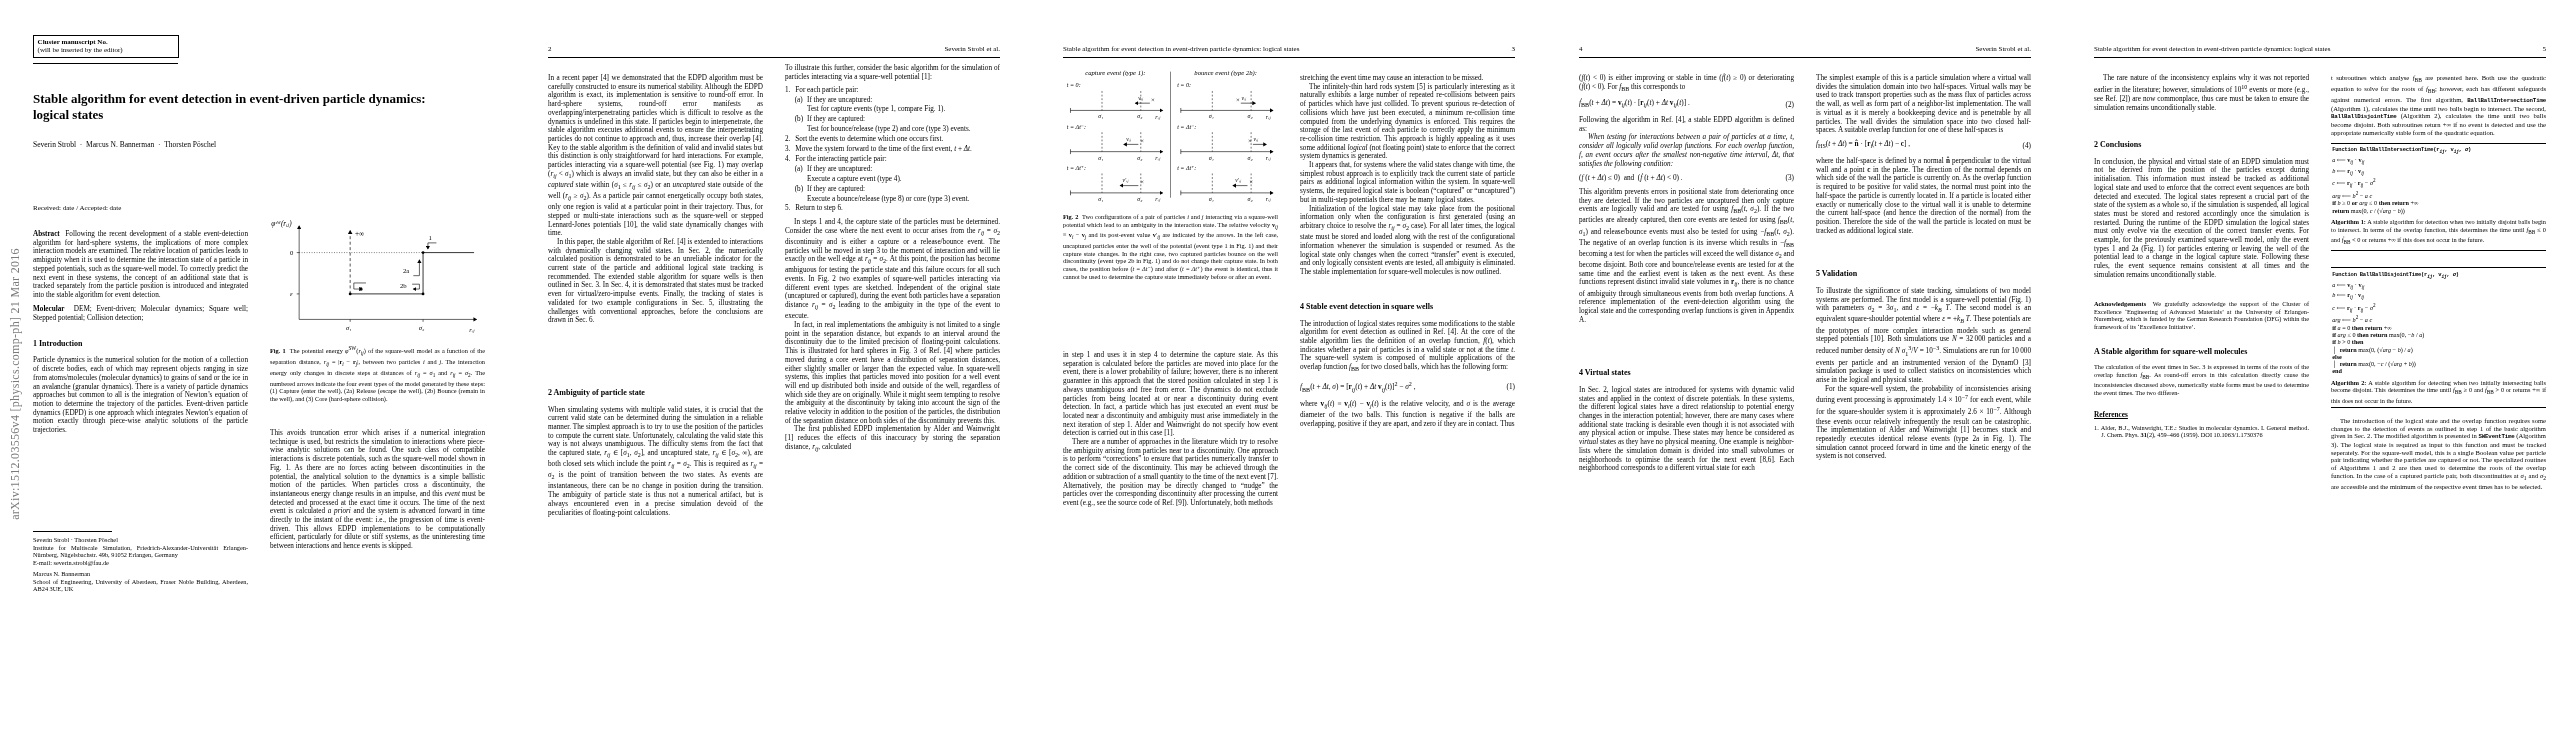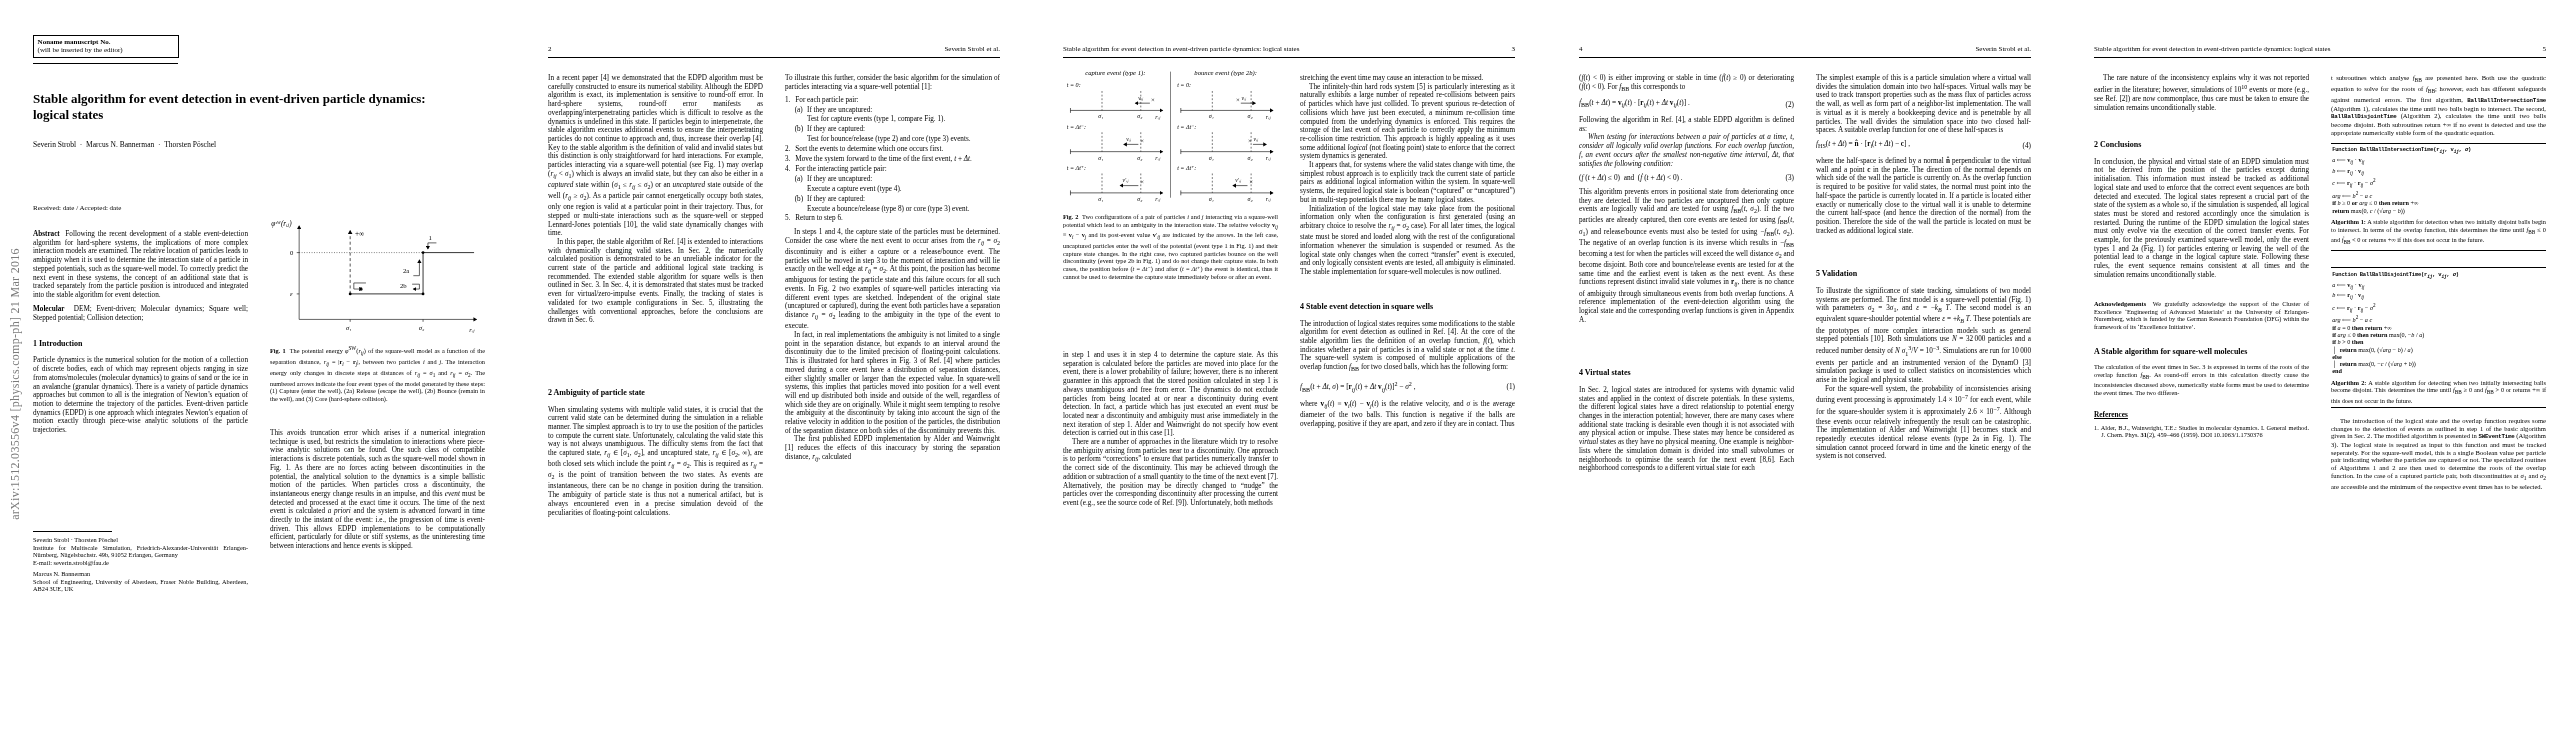--- a/index.html
+++ b/index.html
@@ -52,21 +52,21 @@
   .svgi{font-style:italic;}
 </style>
 </head>
 <body>
 
 <div id="canvas">
 
   <div class="page" style="left:0;">
     <div class="watermark">arXiv:1512.03556v4  [physics.comp-ph]  21 Mar 2016</div>
     <div class="msbox">
-      <div class="b">Noname manuscript No.</div>
+      <div class="b">Cluster manuscript No.</div>
       <div>(will be inserted by the editor)</div>
     </div>
     <div class="msrule"></div>
     <div class="title">Stable algorithm for event detection in event-driven particle dynamics: logical states</div>
     <div class="authors">Severin Strobl · Marcus N. Bannerman · Thorsten Pöschel</div>
     <div class="received">Received: date / Accepted: date</div>
 
     <div class="col" style="left:33px;top:230px;">
       <p class="par noind"><b>Abstract</b>&nbsp;&nbsp;Following the recent development of a stable event-detection algorithm for hard-sphere systems, the implications of more complex interaction models are examined. The relative location of particles leads to ambiguity when it is used to determine the interaction state of a particle in stepped potentials, such as the square-well model. To correctly predict the next event in these systems, the concept of an additional state that is tracked separately from the particle position is introduced and integrated into the stable algorithm for event detection.</p>
       <p class="par noind" style="margin-top:5.5px;"><b>Molecular</b>&nbsp;&nbsp;DEM; Event-driven; Molecular dynamics; Square well; Stepped potential; Collision detection;</p>
@@ -134,21 +134,21 @@
     </div>
     <div class="runrule"></div>
     <div class="col" style="left:33px;top:74px;">
       <p class="par noind">In a recent paper [4] we demonstrated that the EDPD algorithm must be carefully constructed to ensure its numerical stability. Although the EDPD algorithm is exact, its implementation is sensitive to round-off error. In hard-sphere systems, round-off error manifests as overlapping/interpenetrating particles which is difficult to resolve as the dynamics is undefined in this state. If particles begin to interpenetrate, the stable algorithm executes additional events to ensure the interpenetrating particles do not continue to approach and, thus, increase their overlap [4]. Key to the stable algorithm is the definition of valid and invalid states but this distinction is only straightforward for hard interactions. For example, particles interacting via a square-well potential (see Fig. 1) may overlap (<i>r<sub>ij</sub></i> &lt; <i>σ</i><sub>1</sub>) which is always an invalid state, but they can also be either in a <i>captured</i> state within (<i>σ</i><sub>1</sub> ≤ <i>r<sub>ij</sub></i> ≤ <i>σ</i><sub>2</sub>) or an <i>uncaptured</i> state outside of the well (<i>r<sub>ij</sub></i> ≥ <i>σ</i><sub>2</sub>). As a particle pair cannot energetically occupy both states, only one region is valid at a particular point in their trajectory. Thus, for stepped or multi-state interactions such as the square-well or stepped Lennard-Jones potentials [10], the valid state dynamically changes with time.</p>
       <p class="par">In this paper, the stable algorithm of Ref. [4] is extended to interactions with dynamically changing valid states. In Sec. 2, the numerically calculated position is demonstrated to be an unreliable indicator for the current state of the particle and additional logical state tracking is recommended. The extended stable algorithm for square wells is then outlined in Sec. 3. In Sec. 4, it is demonstrated that states must be tracked even for virtual/zero-impulse events. Finally, the tracking of states is validated for two example configurations in Sec. 5, illustrating the challenges with conventional approaches, before the conclusions are drawn in Sec. 6.</p>
       <div class="spacer" style="height:63px;"></div>
       <p class="sechead">2 Ambiguity of particle state</p>
       <div class="spacer" style="height:8.5px;"></div>
       <p class="par noind">When simulating systems with multiple valid states, it is crucial that the current valid state can be determined during the simulation in a reliable manner. The simplest approach is to try to use the position of the particles to compute the current state. Unfortunately, calculating the valid state this way is not always unambiguous. The difficulty stems from the fact that the captured state, <i>r<sub>ij</sub></i> ∈ [<i>σ</i><sub>1</sub>, <i>σ</i><sub>2</sub>], and uncaptured state, <i>r<sub>ij</sub></i> ∈ [<i>σ</i><sub>2</sub>, ∞), are both closed sets which include the point <i>r<sub>ij</sub></i> = <i>σ</i><sub>2</sub>. This is required as <i>r<sub>ij</sub></i> = <i>σ</i><sub>2</sub> is the point of transition between the two states. As events are instantaneous, there can be no change in position during the transition. The ambiguity of particle state is thus not a numerical artifact, but is always encountered even in a precise simulation devoid of the peculiarities of floating-point calculations.</p>
     </div>
-    <div class="col" style="left:270px;top:74px;">
+    <div class="col" style="left:270px;top:64px;">
       <p class="par noind">To illustrate this further, consider the basic algorithm for the simulation of particles interacting via a square-well potential [1]:</p>
       <div style="margin-top:4.3px;">
         <div class="lrow ind0"><span class="lmark">1.</span><span>For each particle pair:</span></div>
         <div class="lrow ind1"><span class="lmark">(a)</span><span>If they are uncaptured:</span></div>
         <div class="lrow ind2"><span>Test for capture events (type 1, compare Fig. 1).</span></div>
         <div class="lrow ind1"><span class="lmark">(b)</span><span>If they are captured:</span></div>
         <div class="lrow ind2"><span>Test for bounce/release (type 2) and core (type 3) events.</span></div>
         <div class="lrow ind0"><span class="lmark">2.</span><span>Sort the events to determine which one occurs first.</span></div>
         <div class="lrow ind0"><span class="lmark">3.</span><span>Move the system forward to the time of the first event, <i>t</i> + <i>Δt</i>.</span></div>
         <div class="lrow ind0"><span class="lmark">4.</span><span>For the interacting particle pair:</span></div>

